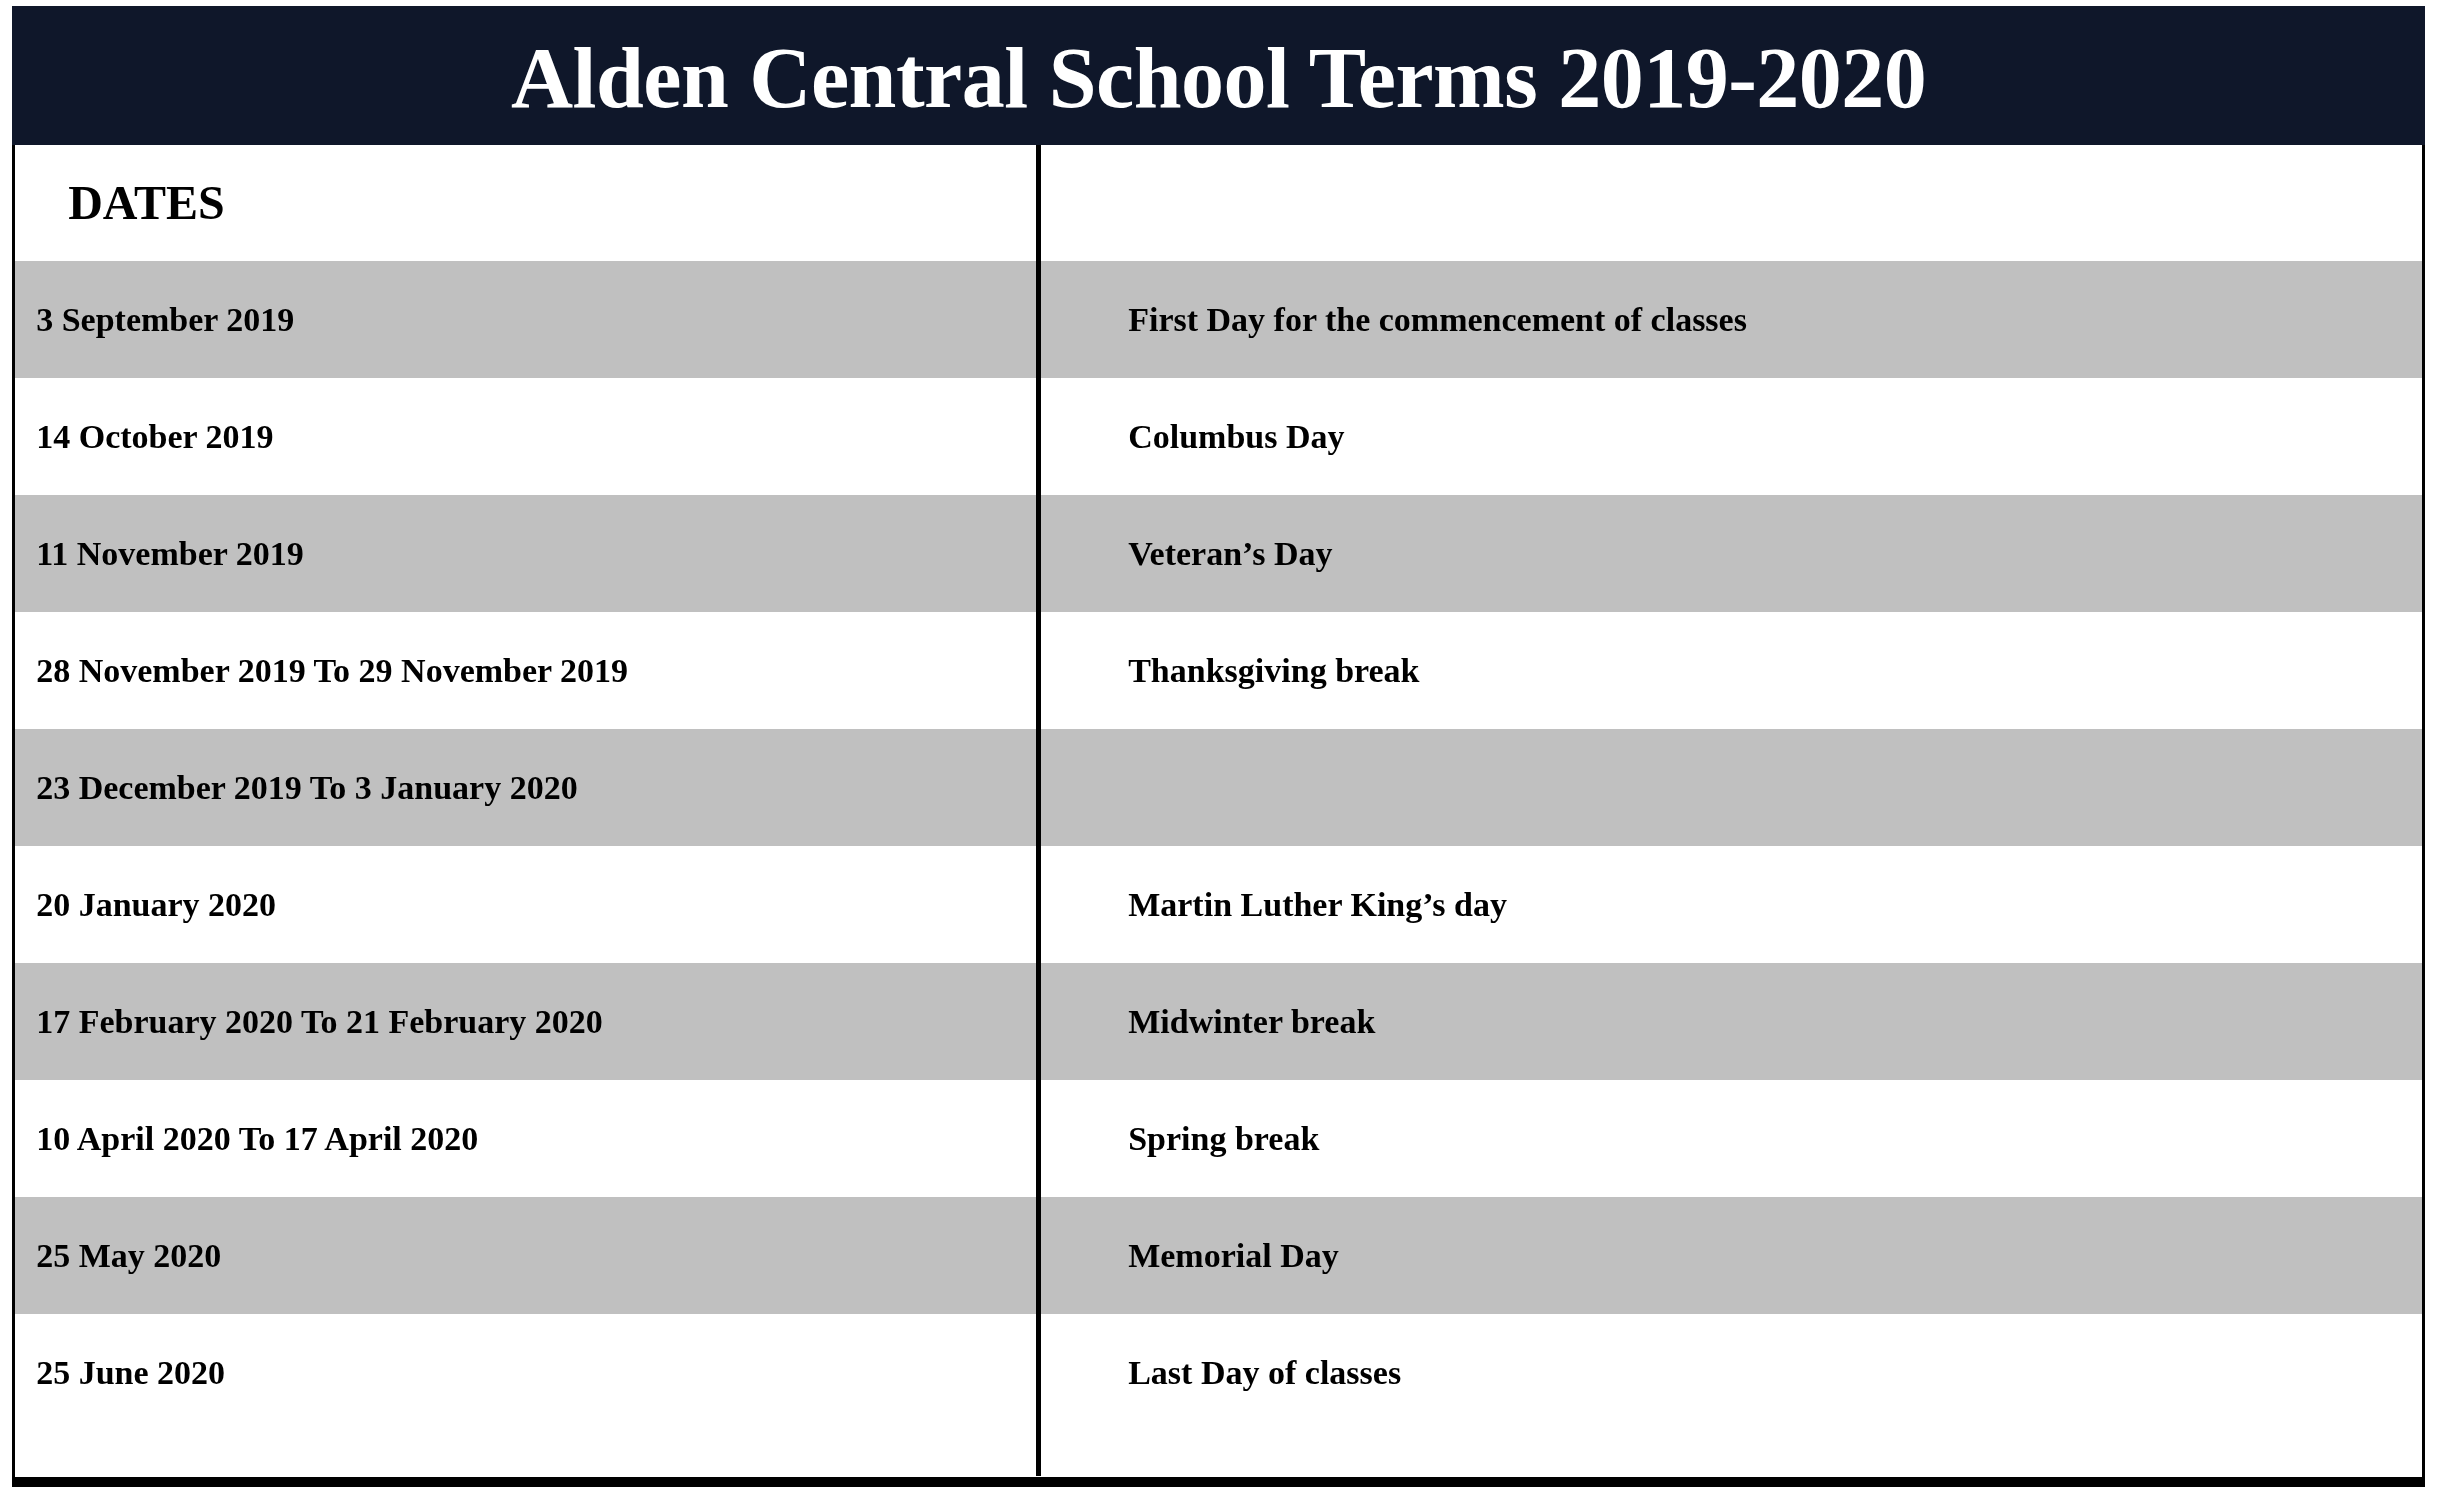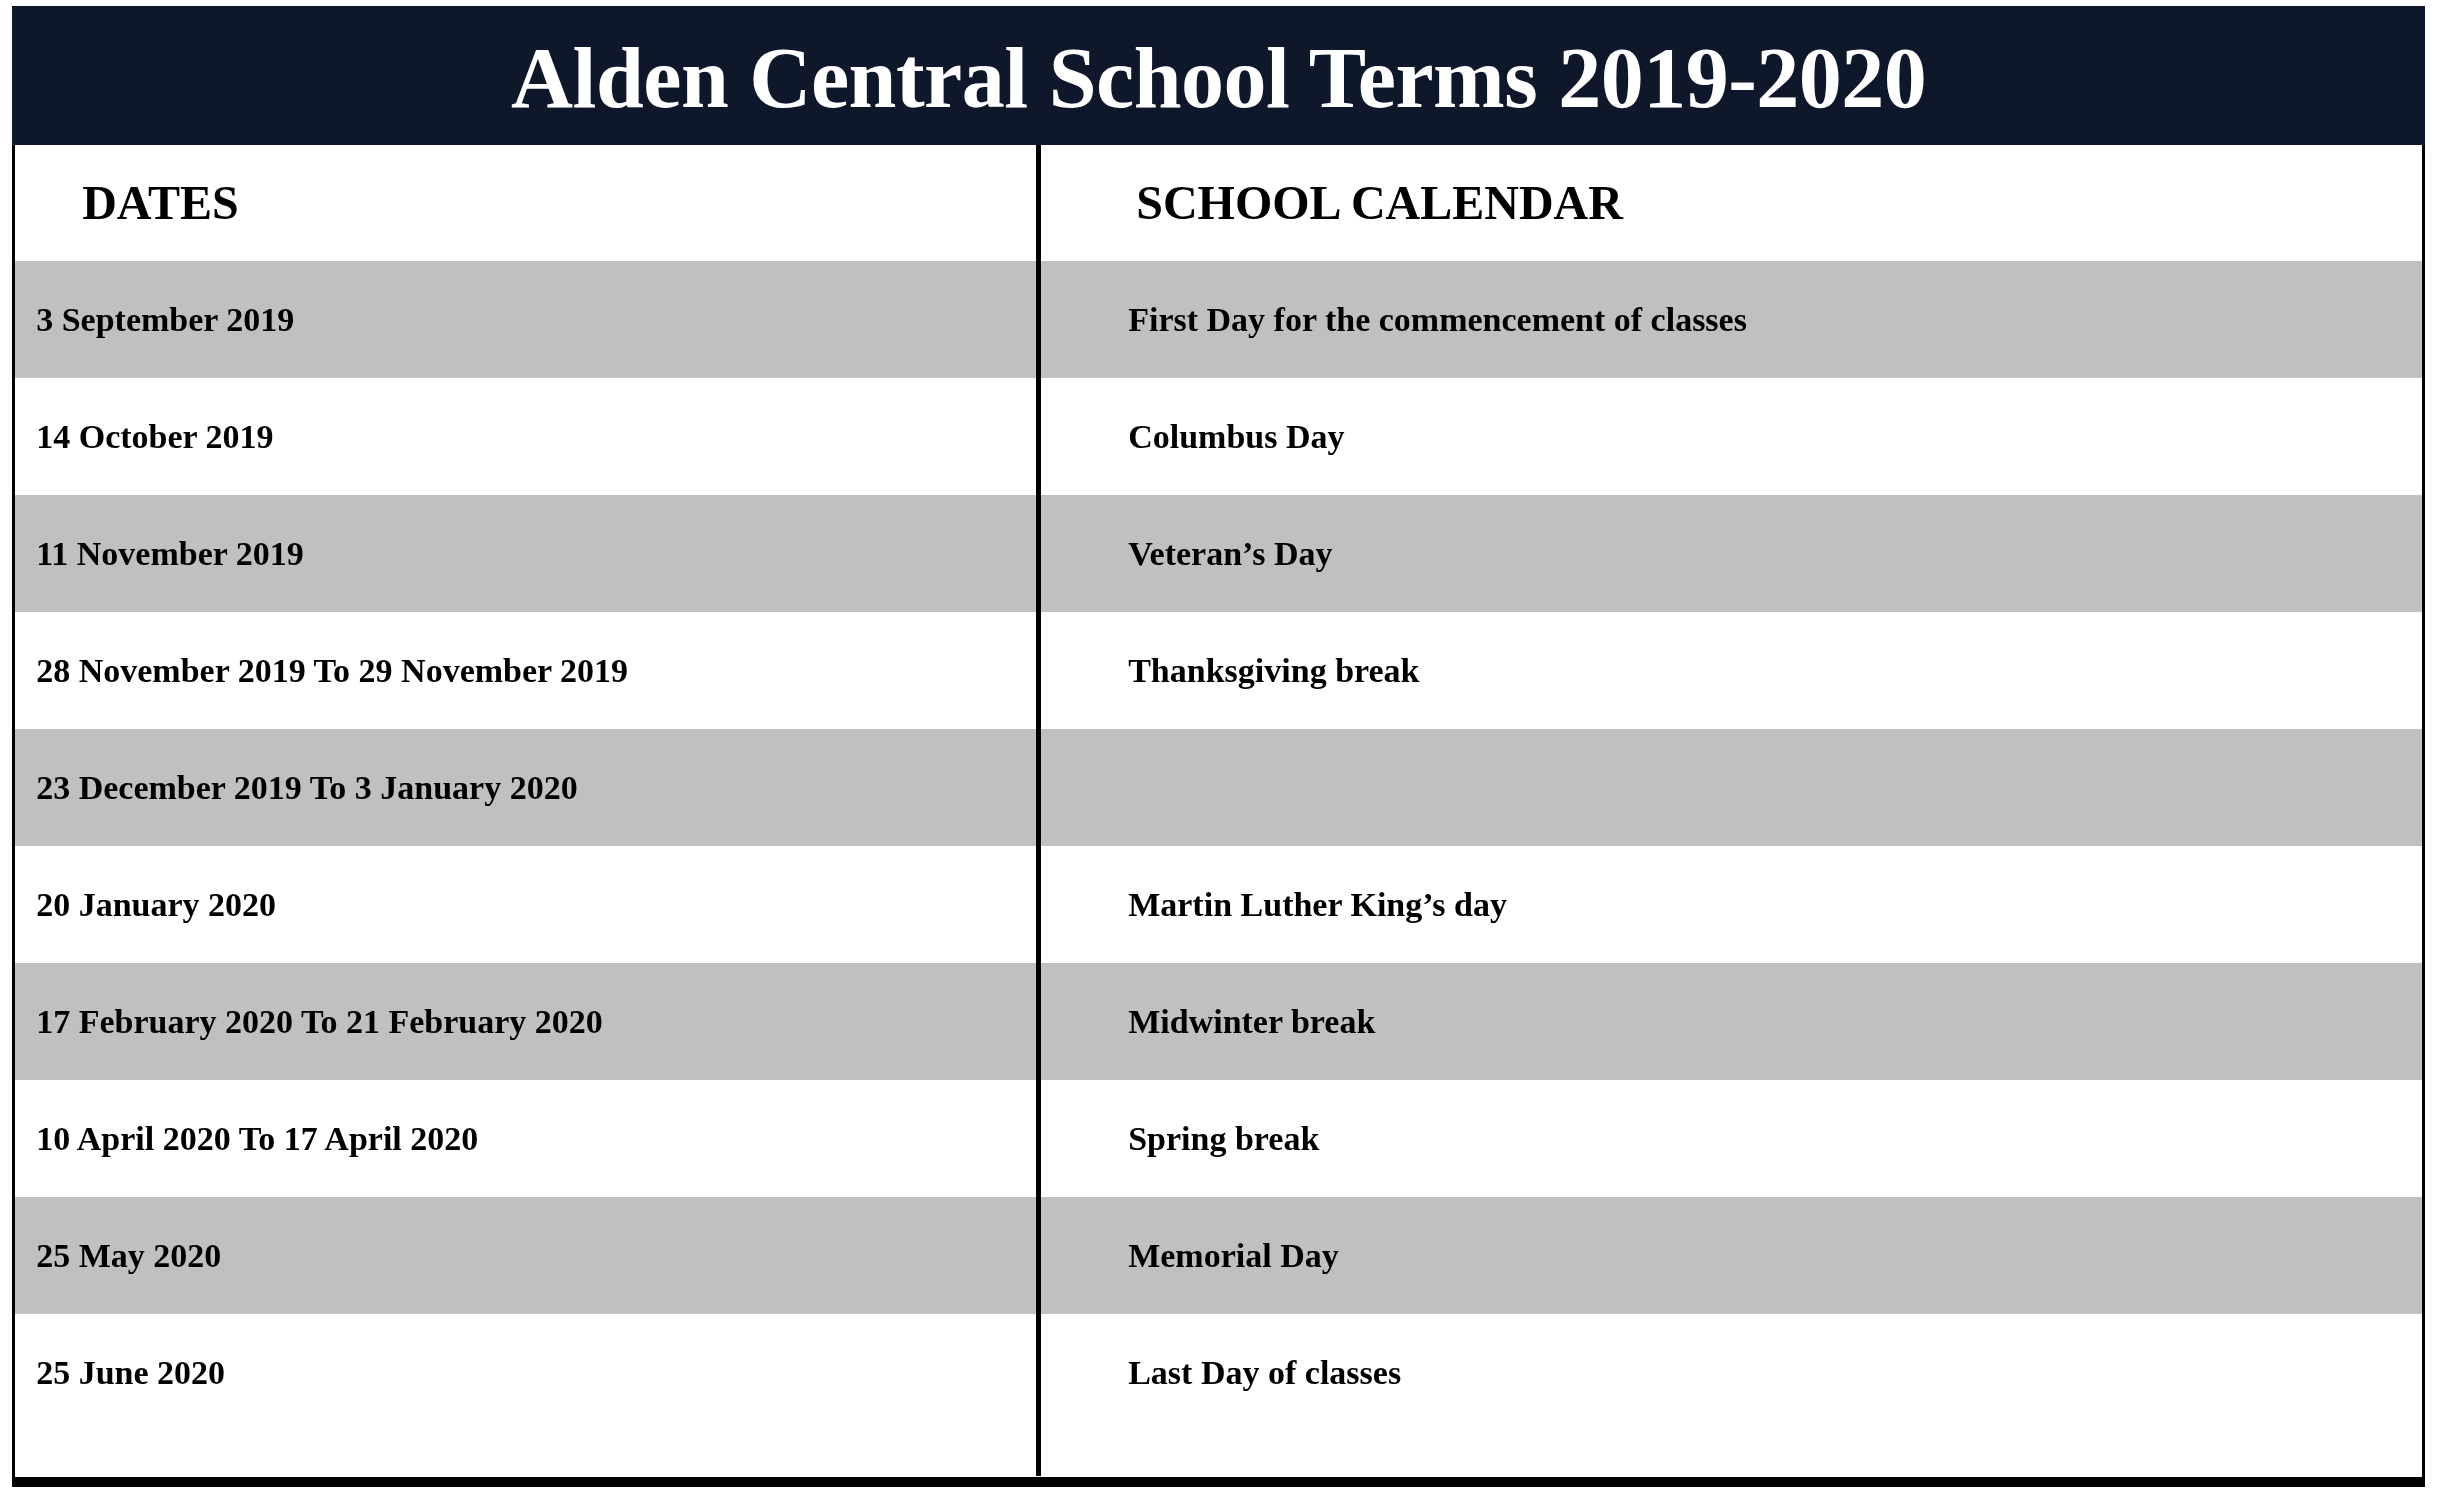--- a/index.html
+++ b/index.html
@@ -83,21 +83,21 @@
   .cell {
     display: flex;
     align-items: center;
     box-sizing: border-box;
     overflow: hidden;
     white-space: nowrap;
   }
   .cell.left  { width: 1021px; padding-left: 21px; }
   .cell.right { width: 1338px; padding-left: 92px; }
 
-  .header-row .cell.left  { padding-left: 67px; align-items: center; }
+  .header-row .cell.left  { padding-left: 53px; align-items: center; }
   .header-row .cell.right { padding-left: 100px; }
 
   .cell-text {
     font-weight: bold;
     color: #000000;
     font-size: 34px;
     line-height: 1.05;
     font-family: "Liberation Serif", "DejaVu Serif", serif;
   }
   .header-text {
@@ -118,23 +118,20 @@
   </div>
 
   <div class="table-wrap">
 
     <div class="vdivider"></div>
 
     <div class="row header-row">
       <div class="cell left">
         <span class="header-text">DATES</span>
       </div>
-      <div class="cell right">
-        <span class="header-text">SCHOOL CALENDAR</span>
-      </div>
     </div>
 
     <div class="row shaded">
       <div class="cell left">
         <span class="cell-text">3 September 2019</span>
       </div>
       <div class="cell right">
         <span class="cell-text">First Day for the commencement of classes</span>
       </div>
     </div>

